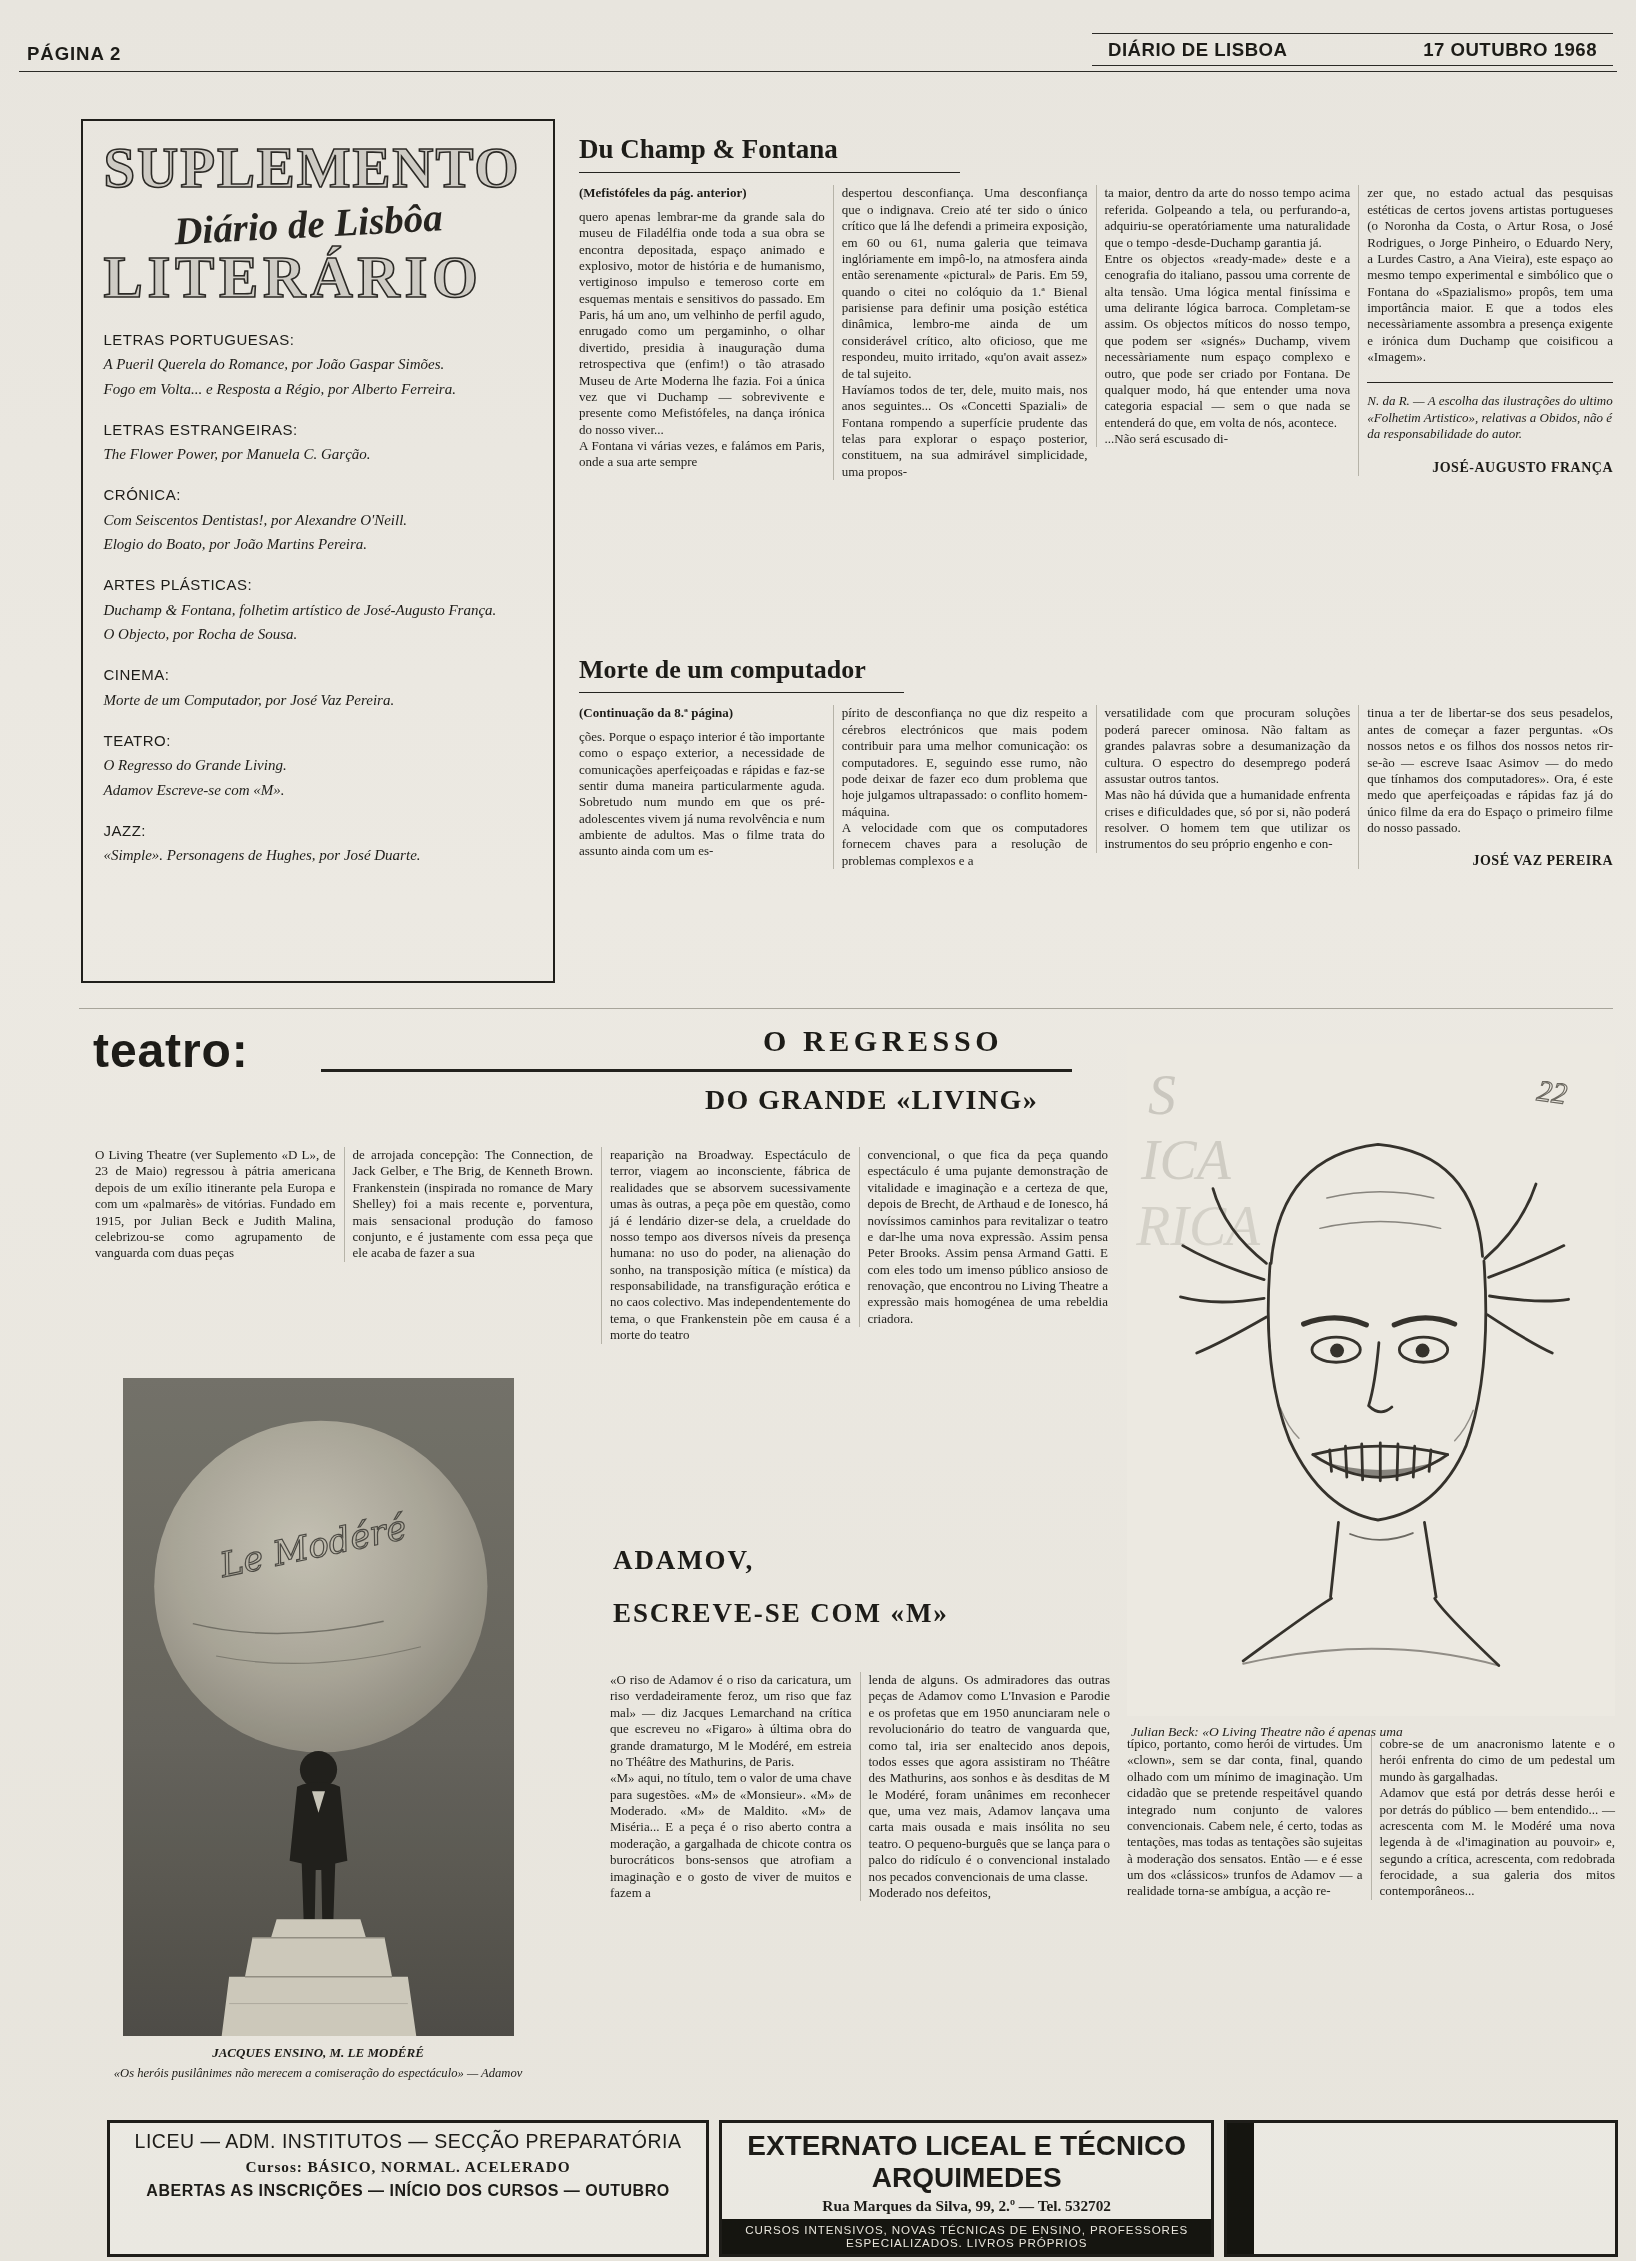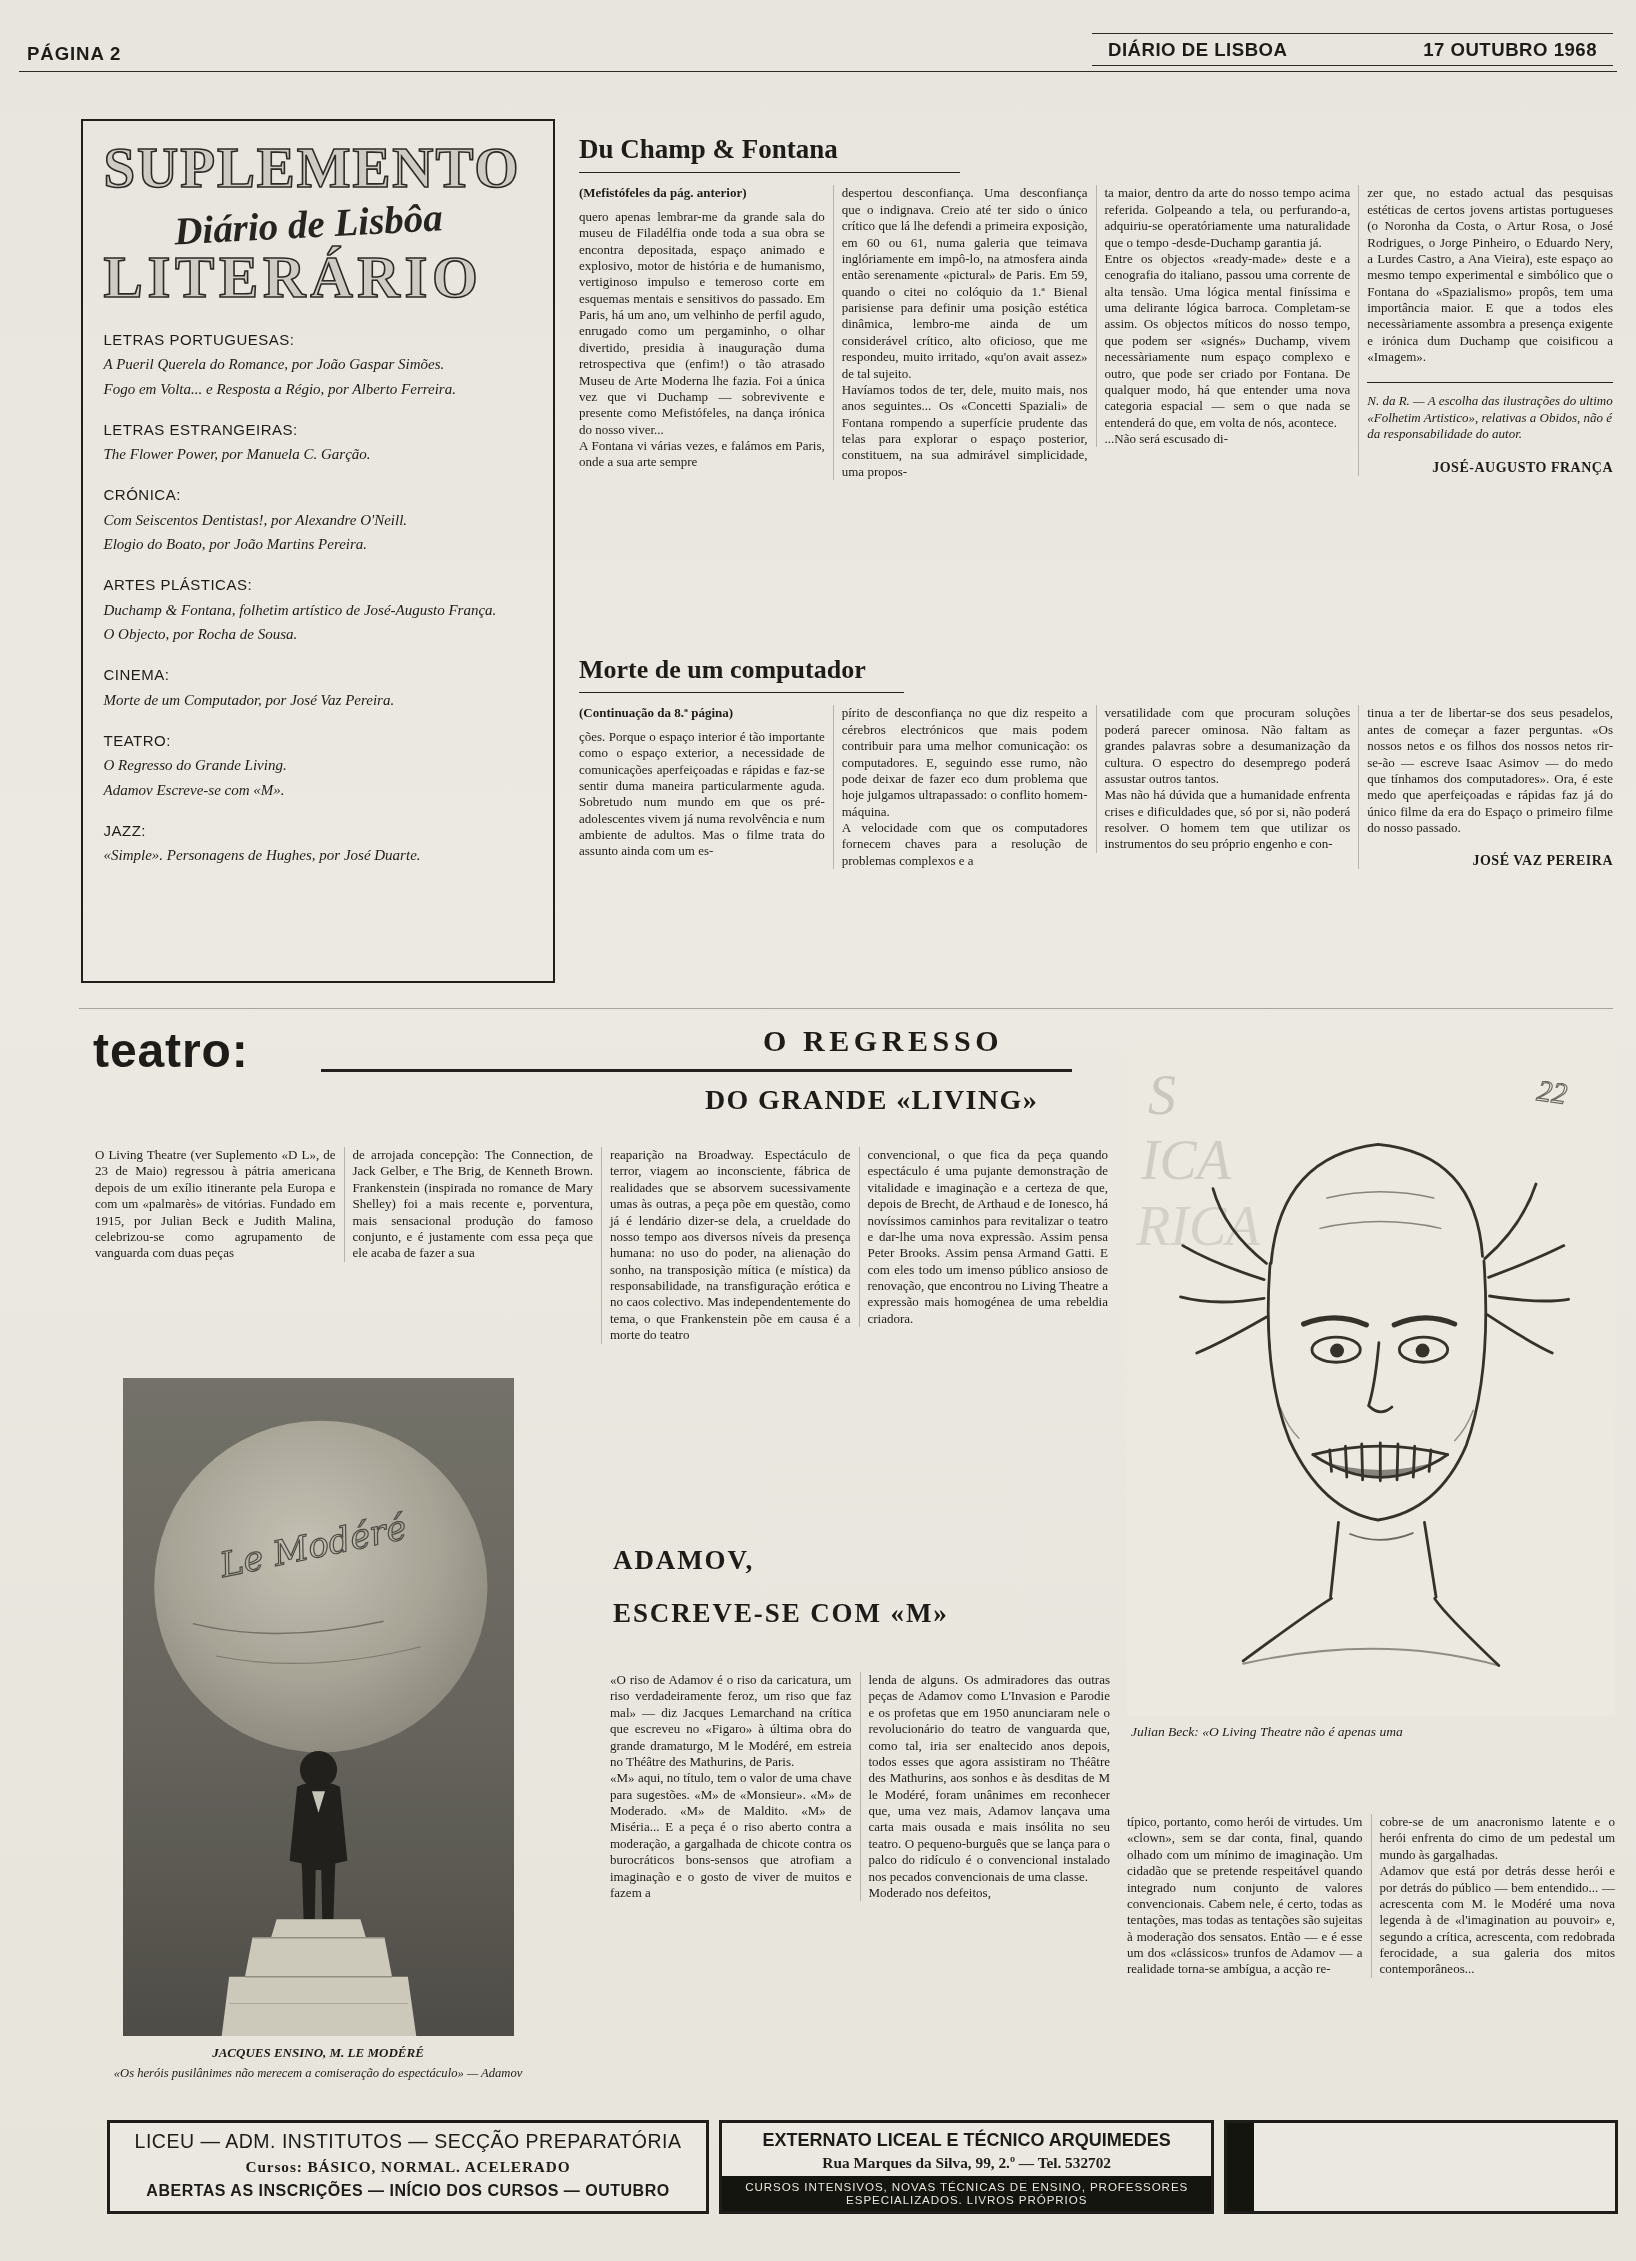--- a/index.html
+++ b/index.html
@@ -49,30 +49,30 @@
   .photo svg{display:block;width:100%;height:100%;}
   .photo-cap{position:absolute;left:109px;top:2045px;width:418px;text-align:center;}
   .pc1{font-style:italic;font-weight:bold;font-size:13px;margin-bottom:3.7px;}
   .pc2{font-style:italic;font-size:12.6px;line-height:1.3;}
   .adamov-title{position:absolute;left:613px;top:1547px;font-weight:bold;font-size:27px;letter-spacing:1.9px;line-height:1.0;}
   .adamov-title .at2{margin-top:26px;}
   .adamov-cols{position:absolute;left:610px;top:1672px;width:500px;}
   .portrait{position:absolute;left:1127px;top:1044px;width:488px;height:672px;margin:0;}
   .portrait svg{display:block;width:100%;height:100%;}
   .portrait-cap{position:absolute;left:1131px;top:1724px;width:486px;font-style:italic;font-size:13.5px;}
-  .right-cols{position:absolute;left:1127px;top:1814px;width:488px;}
+  .right-cols{position:absolute;left:1127px;top:1736px;width:488px;}
   
   .ads{position:absolute;left:107px;top:2120px;width:1511px;display:flex;gap:10.2px;align-items:stretch;}
   .ad{border:3.3px solid #1e1d19;box-sizing:border-box;background:rgba(255,255,255,0.15);}
   .ad1{width:602px;text-align:center;padding:7.4px 9.3px;}
   .ad1-l1{font-family:"Liberation Sans",sans-serif;font-weight:normal;font-size:19.5px;letter-spacing:0.5px;}
   .ad1-l2{font-weight:bold;font-size:15.3px;margin-top:4.6px;letter-spacing:0.9px;}
   .ad1-l3{font-family:"Liberation Sans",sans-serif;font-weight:bold;font-size:16px;margin-top:6.5px;letter-spacing:0.5px;}
   .ad2{width:495px;text-align:center;display:flex;flex-direction:column;justify-content:space-between;}
-  .ad2-l1{font-family:"Liberation Sans",sans-serif;font-weight:bold;font-size:18px;padding:6.5px 7.4px 0 7.4px;}
+  .ad2-l1{font-family:"Liberation Sans",sans-serif;font-weight:bold;font-size:28px;padding:6.5px 7.4px 0 7.4px;}
   .ad2-l2{font-size:15.3px;font-weight:bold;padding:3.7px 7.4px;}
   .ad2-bar{background:#151510;color:#e8e5dc;font-family:"Liberation Sans",sans-serif;font-size:11.6px;letter-spacing:0.9px;padding:4.6px 3.7px;}
   .ad3{flex:1;display:flex;}
   .ad3-block{width:27px;background:#151510;}
   .ad3-body{flex:1;text-align:center;padding:8.4px 6.5px;}
   .ad3-l1{font-family:"Liberation Sans",sans-serif;font-weight:bold;font-size:20px;}
   .ad3-l2{font-size:14.4px;font-weight:bold;margin-top:7.4px;}
 </style>
 </head>
 <body>

